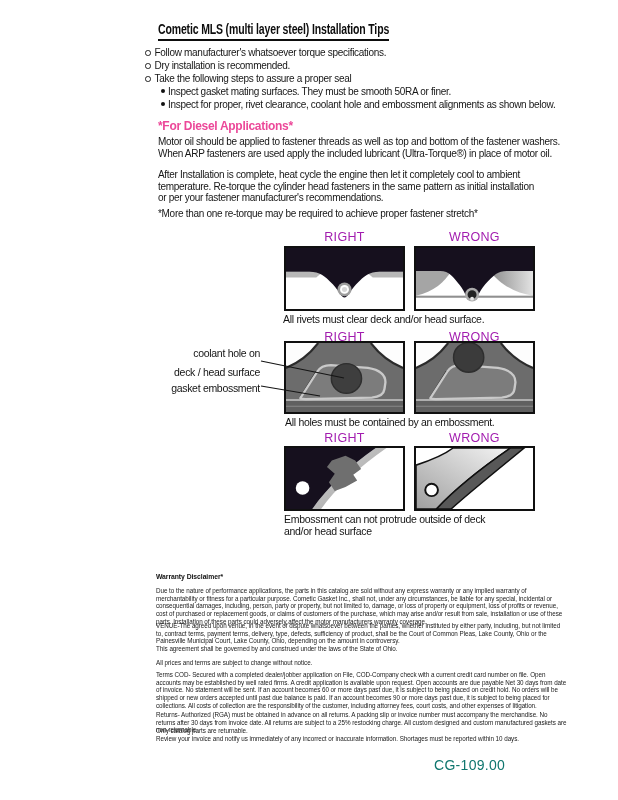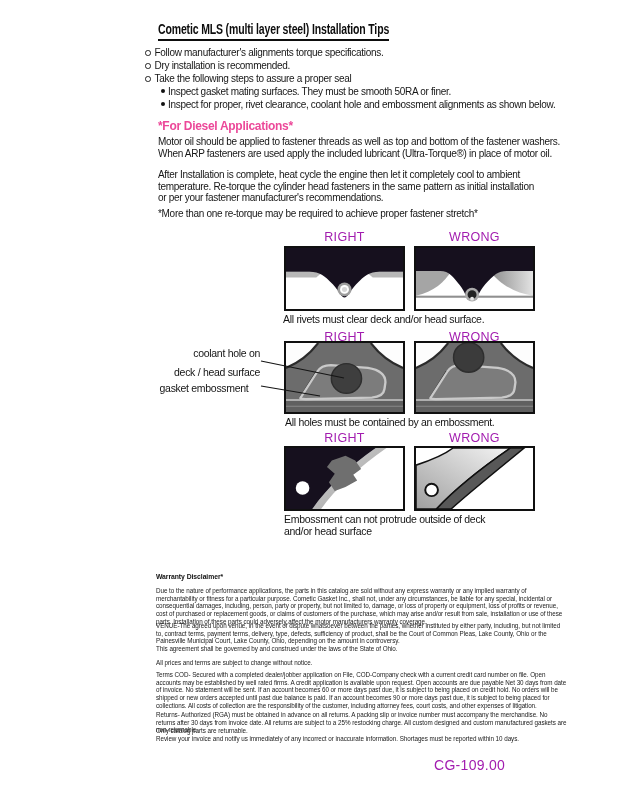--- a/index.html
+++ b/index.html
@@ -21,36 +21,36 @@
   .mark-o{flex:0 0 auto;width:3.5px;height:3.5px;border:1px solid #222;border-radius:50%;margin:4px 4px 0 0;}
   .mark-f{flex:0 0 auto;width:4px;height:4px;background:#111;border-radius:50%;margin:4px 3px 0 0;}
   .h2{font-size:12px;font-weight:bold;letter-spacing:-0.3px;color:#ec4899;}
   .fig{position:absolute;width:121px;border:2px solid #101010;box-sizing:border-box;background:#fff;}
   .fig svg{display:block;width:100%;height:100%;}
   .rw-label{position:absolute;width:121px;text-align:center;font-size:12.5px;letter-spacing:0.3px;color:#a21caf;}
   .caption{font-size:10.5px;letter-spacing:-0.3px;line-height:11.5px;color:#141414;white-space:pre-line;}
   .ptr-label{font-size:10.5px;letter-spacing:-0.3px;line-height:19px;text-align:right;color:#141414;white-space:pre-line;}
   .fine{font-size:6.3px;letter-spacing:-0.05px;line-height:7.7px;color:#1a1a1a;width:412px;}
   .fine-h{font-size:6.8px;font-weight:bold;color:#111;}
-  .pagenum{font-size:14px;letter-spacing:0.3px;color:#a21caf;}
+  .pagenum{font-size:14px;letter-spacing:0.3px;color:#0f766e;}
   .overlay{pointer-events:none;}
 </style>
 </head>
 <body>
 
 <div class="page">
 
   <div class="abs" style="left:110px;top:20px;">
     <span class="title">Cometic MLS (multi layer steel) Installation Tips</span>
   </div>
 
   <div class="abs bullets body-text" style="left:97px;top:46px;">
     <div class="b-row">
       <span class="mark-o"></span>
-      <span>Follow manufacturer's alignments torque specifications.</span>
+      <span>Follow manufacturer's whatsoever torque specifications.</span>
     </div>
     <div class="b-row">
       <span class="mark-o"></span>
       <span>Dry installation is recommended.</span>
     </div>
     <div class="b-row">
       <span class="mark-o"></span>
       <span>Take the following steps to assure a proper seal</span>
     </div>
     <div class="b-row sub">
@@ -103,21 +103,21 @@
       <circle cx="57.5" cy="53.2" r="2" fill="#e6e6e6"></circle>
     </svg>
   </div>
   <div class="abs caption" style="left:235px;top:314px;width:260px;">All rivets must clear deck and/or head surface.</div>
 
   <div class="abs rw-label" style="left:236px;top:330px;">RIGHT</div>
   <div class="abs rw-label" style="left:366px;top:330px;">WRONG</div>
 
   <div class="abs ptr-label" style="left:100px;top:344px;width:112px;">coolant hole on
 deck / head surface</div>
-  <div class="abs ptr-label" style="left:100px;top:379px;width:112px;text-align:center;">gasket embossment</div>
+  <div class="abs ptr-label" style="left:100px;top:379px;width:112px;">gasket embossment</div>
 
   <div class="fig" style="left:236px;top:341px;height:73px;">
     <svg viewBox="0 0 120 72" preserveAspectRatio="none">
       <rect width="120" height="72" fill="#6c6c6c"></rect>
       <rect x="0" y="59" width="120" height="13" fill="#606060"></rect>
       <line x1="0" y1="59.5" x2="120" y2="59.5" stroke="#c9c9c9" stroke-width="1.4"></line>
       <line x1="0" y1="66" x2="120" y2="66" stroke="#8a8a8a" stroke-width="1"></line>
       <path d="M15.5,57 L32,30" stroke="#1e1e1e" stroke-width="3.4" fill="none"></path>
       <path d="M15,57 L32,30 Q36,23 46,23 L84,26 Q102,29 102,41 L101,48 Q100,56 88,57 L20,58.5 Q13.5,58.5 15,57 Z" fill="#7c7c7c" stroke="#c9c9c9" stroke-width="2.4"></path>
       <path d="M0,0 H33 C24,12 12,21 0,26 Z" fill="#fdfdfd"></path>

